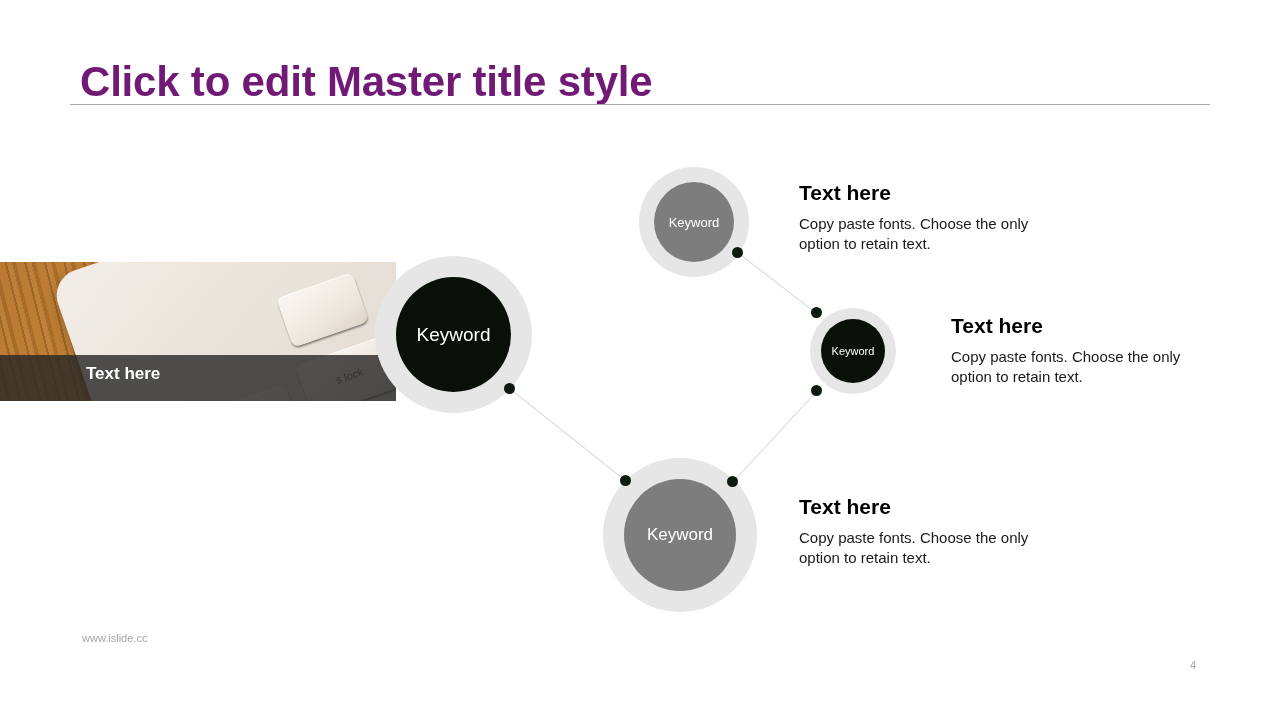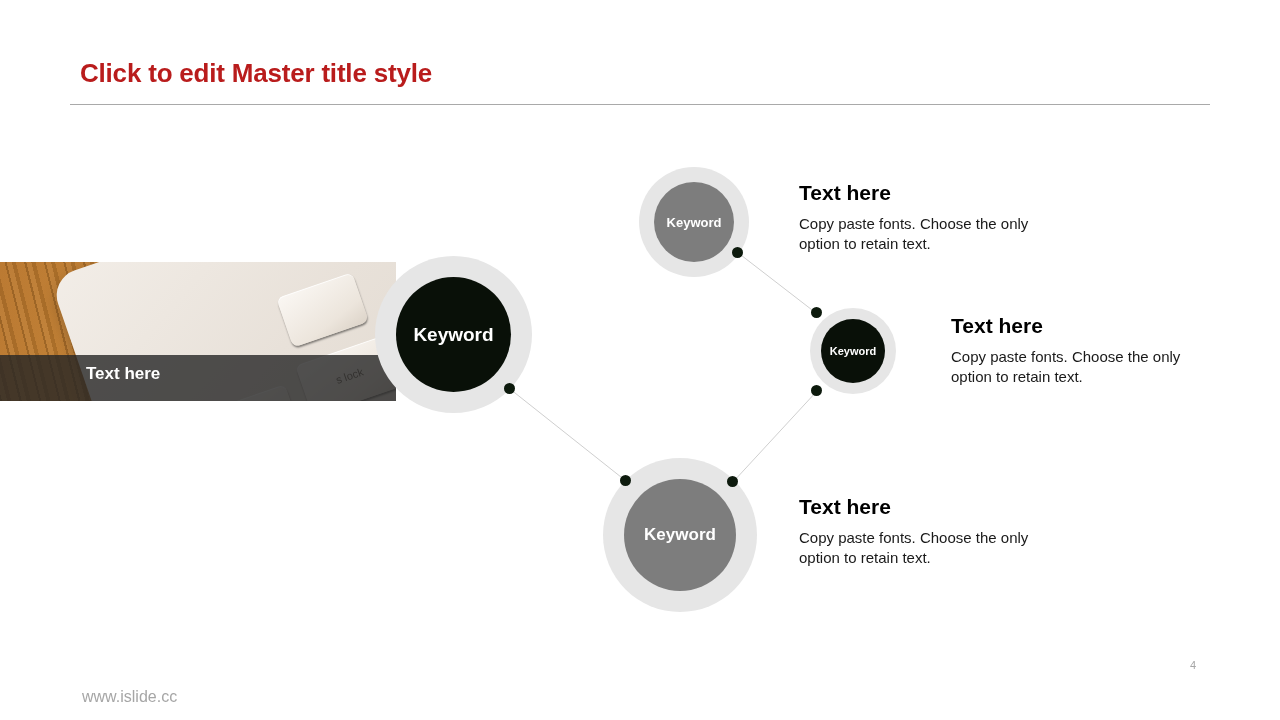--- a/index.html
+++ b/index.html
@@ -14,24 +14,24 @@
     overflow: hidden;
     font-family: "Liberation Sans", sans-serif;
     color: #000000;
   }
 
   
   #slide-title {
     position: absolute;
     left: 80px;
     top: 58px;
-    font-size: 26px;
+    font-size: 42px;
     font-weight: bold;
     letter-spacing: -0.2px;
-    color: #b91c1c;
+    color: #701a75;
     white-space: nowrap;
   }
   #title-rule {
     position: absolute;
     left: 70px;
     top: 104px;
     width: 1140px;
     height: 1px;
     background: #a9a9a9;
   }
@@ -128,21 +128,21 @@
     display: flex;
     align-items: center;
     justify-content: center;
   }
   .node-inner {
     border-radius: 50%;
     display: flex;
     align-items: center;
     justify-content: center;
     color: #ffffff;
-    font-weight: bold;
+    font-weight: normal;
     text-align: left;
   }
   .node-dark  { background: #091008; }
   .node-gray  { background: #7d7d7d; }
 
   #node-main {
     left: 375px; top: 256px; width: 157px; height: 157px;
   }
   #node-main .node-inner {
     width: 115px; height: 115px; font-size: 19px;
@@ -194,22 +194,22 @@
     width: 235px;
   }
   #txt-top    { left: 799px; top: 181px; }
   #txt-mid    { left: 951px; top: 314px; }
   #txt-bottom { left: 799px; top: 495px; }
 
   
   #footer-url {
     position: absolute;
     left: 82px;
-    top: 688px;
-    font-size: 16px;
+    top: 632px;
+    font-size: 11px;
     color: #a6a6a6;
   }
   #footer-page {
     position: absolute;
     left: 1190px;
     top: 659px;
     font-size: 11px;
     color: #a6a6a6;
   }
 </style>

